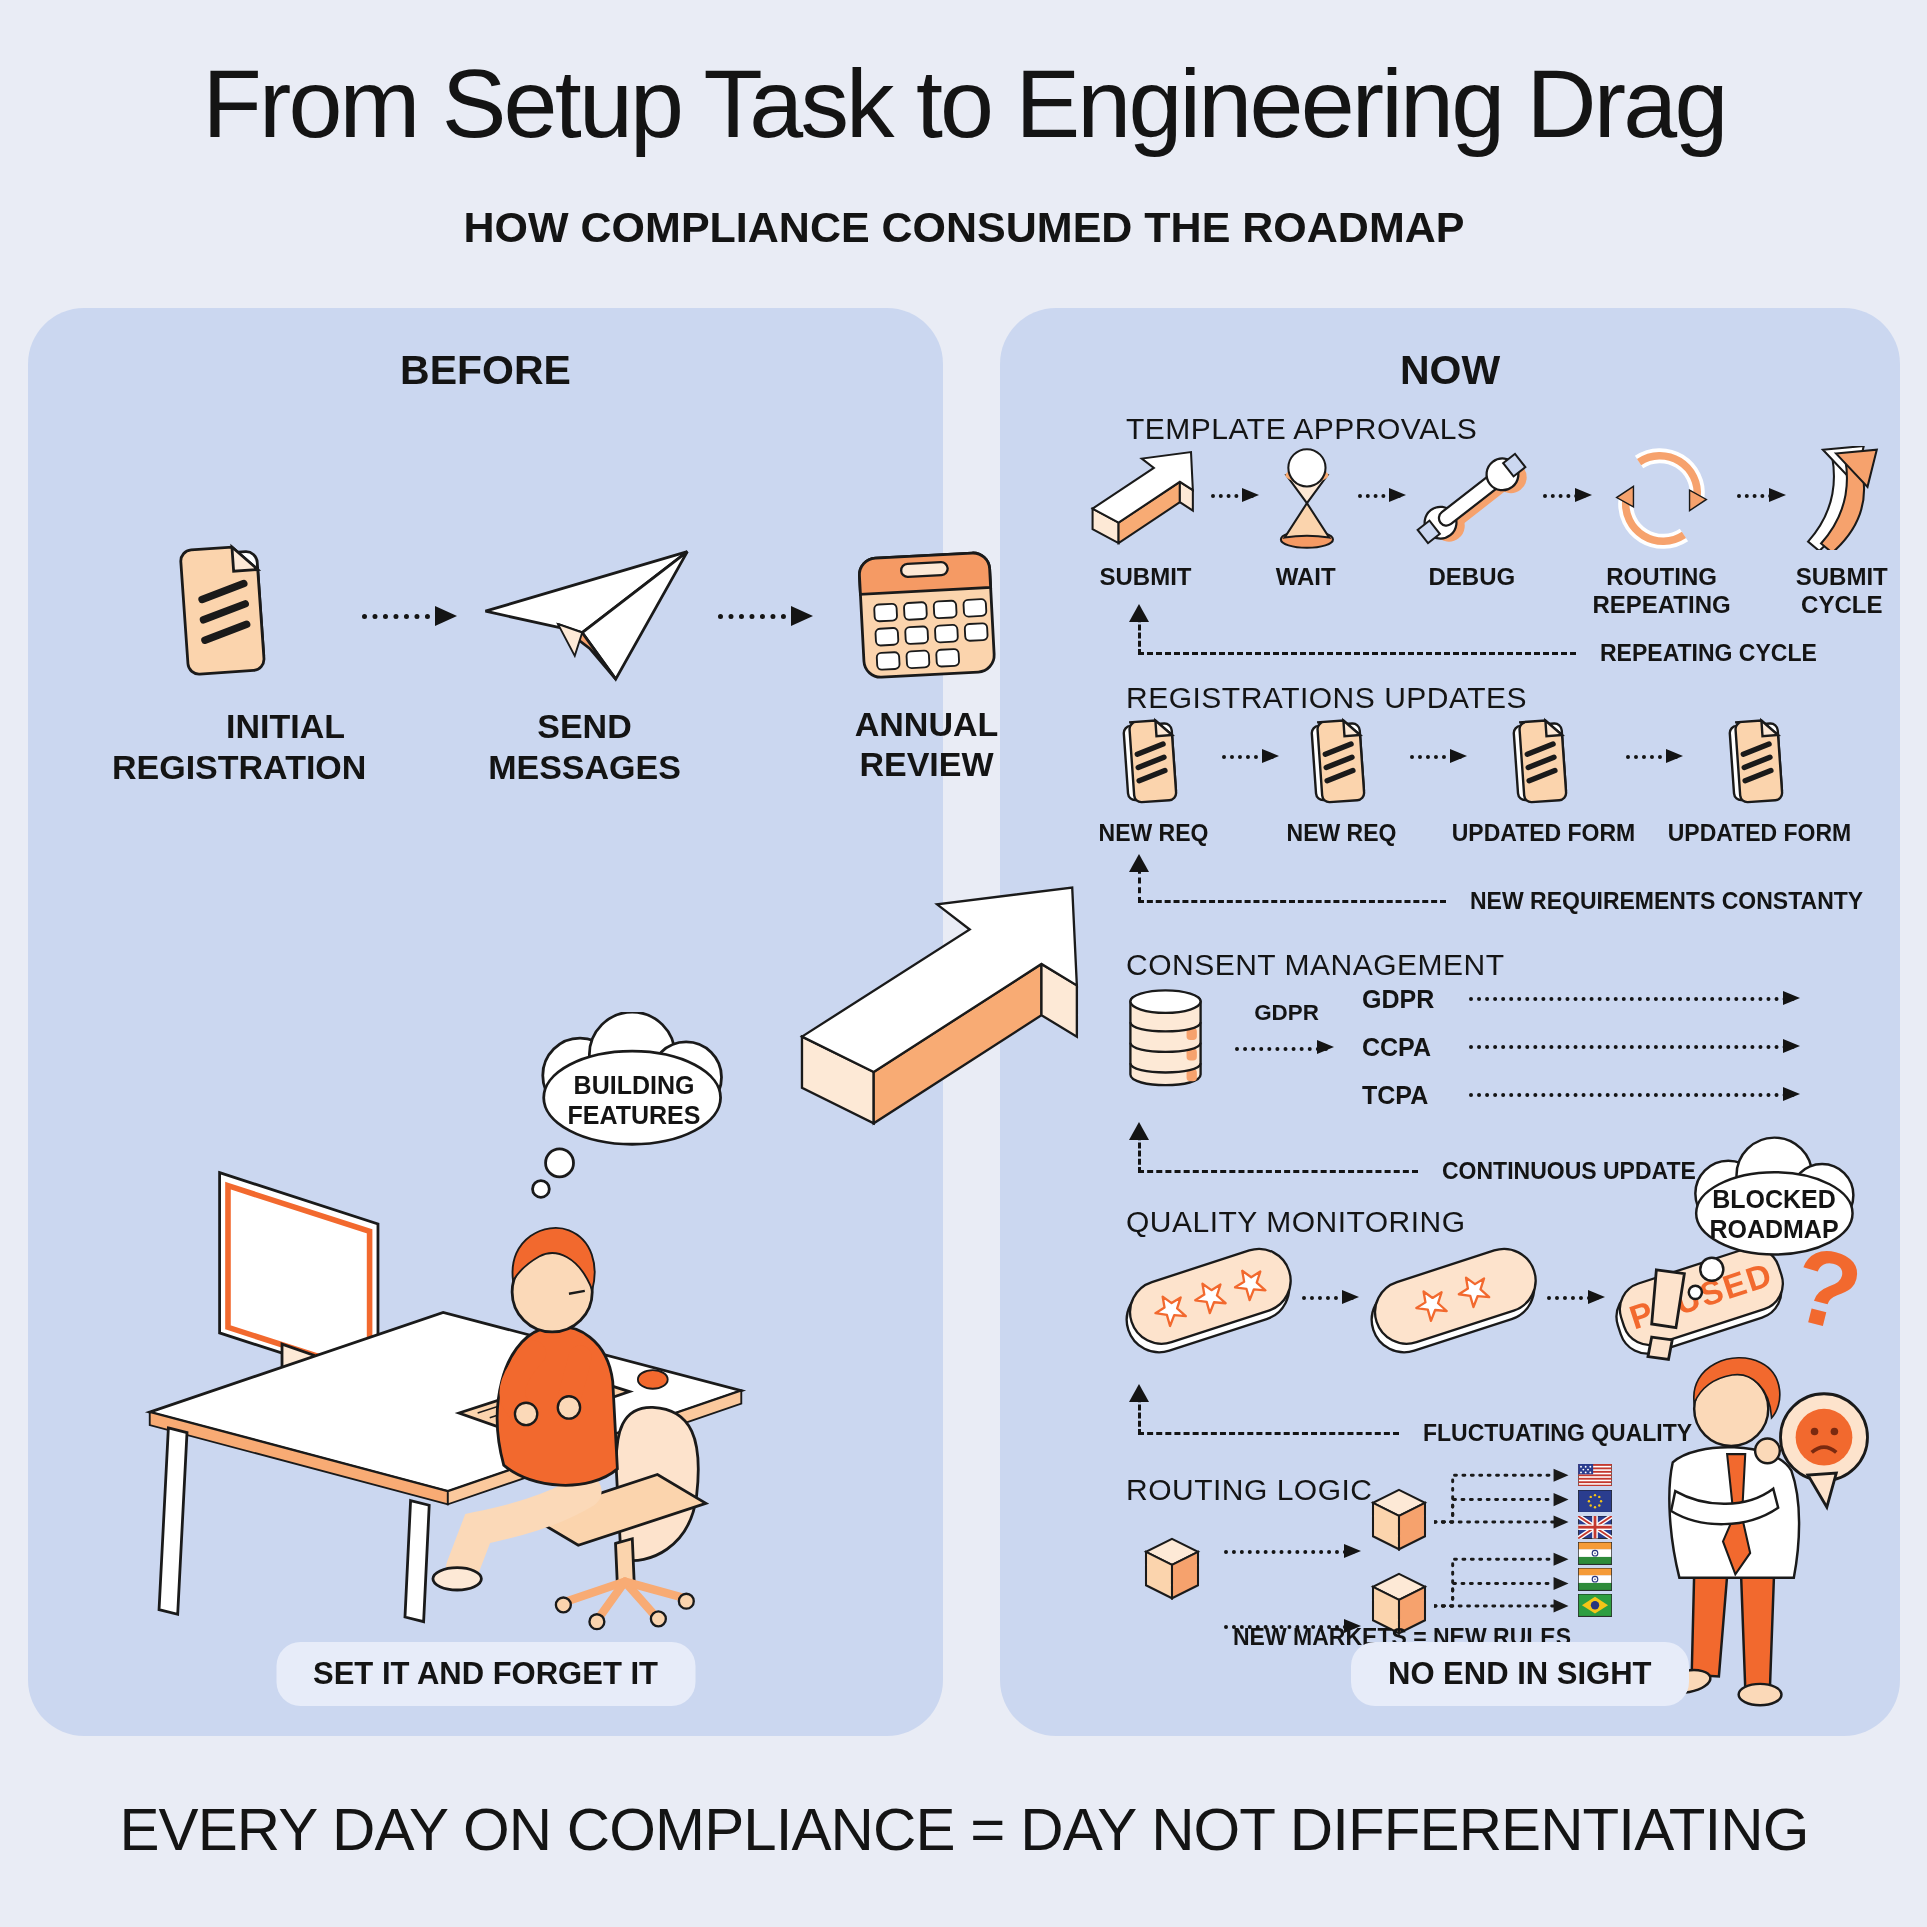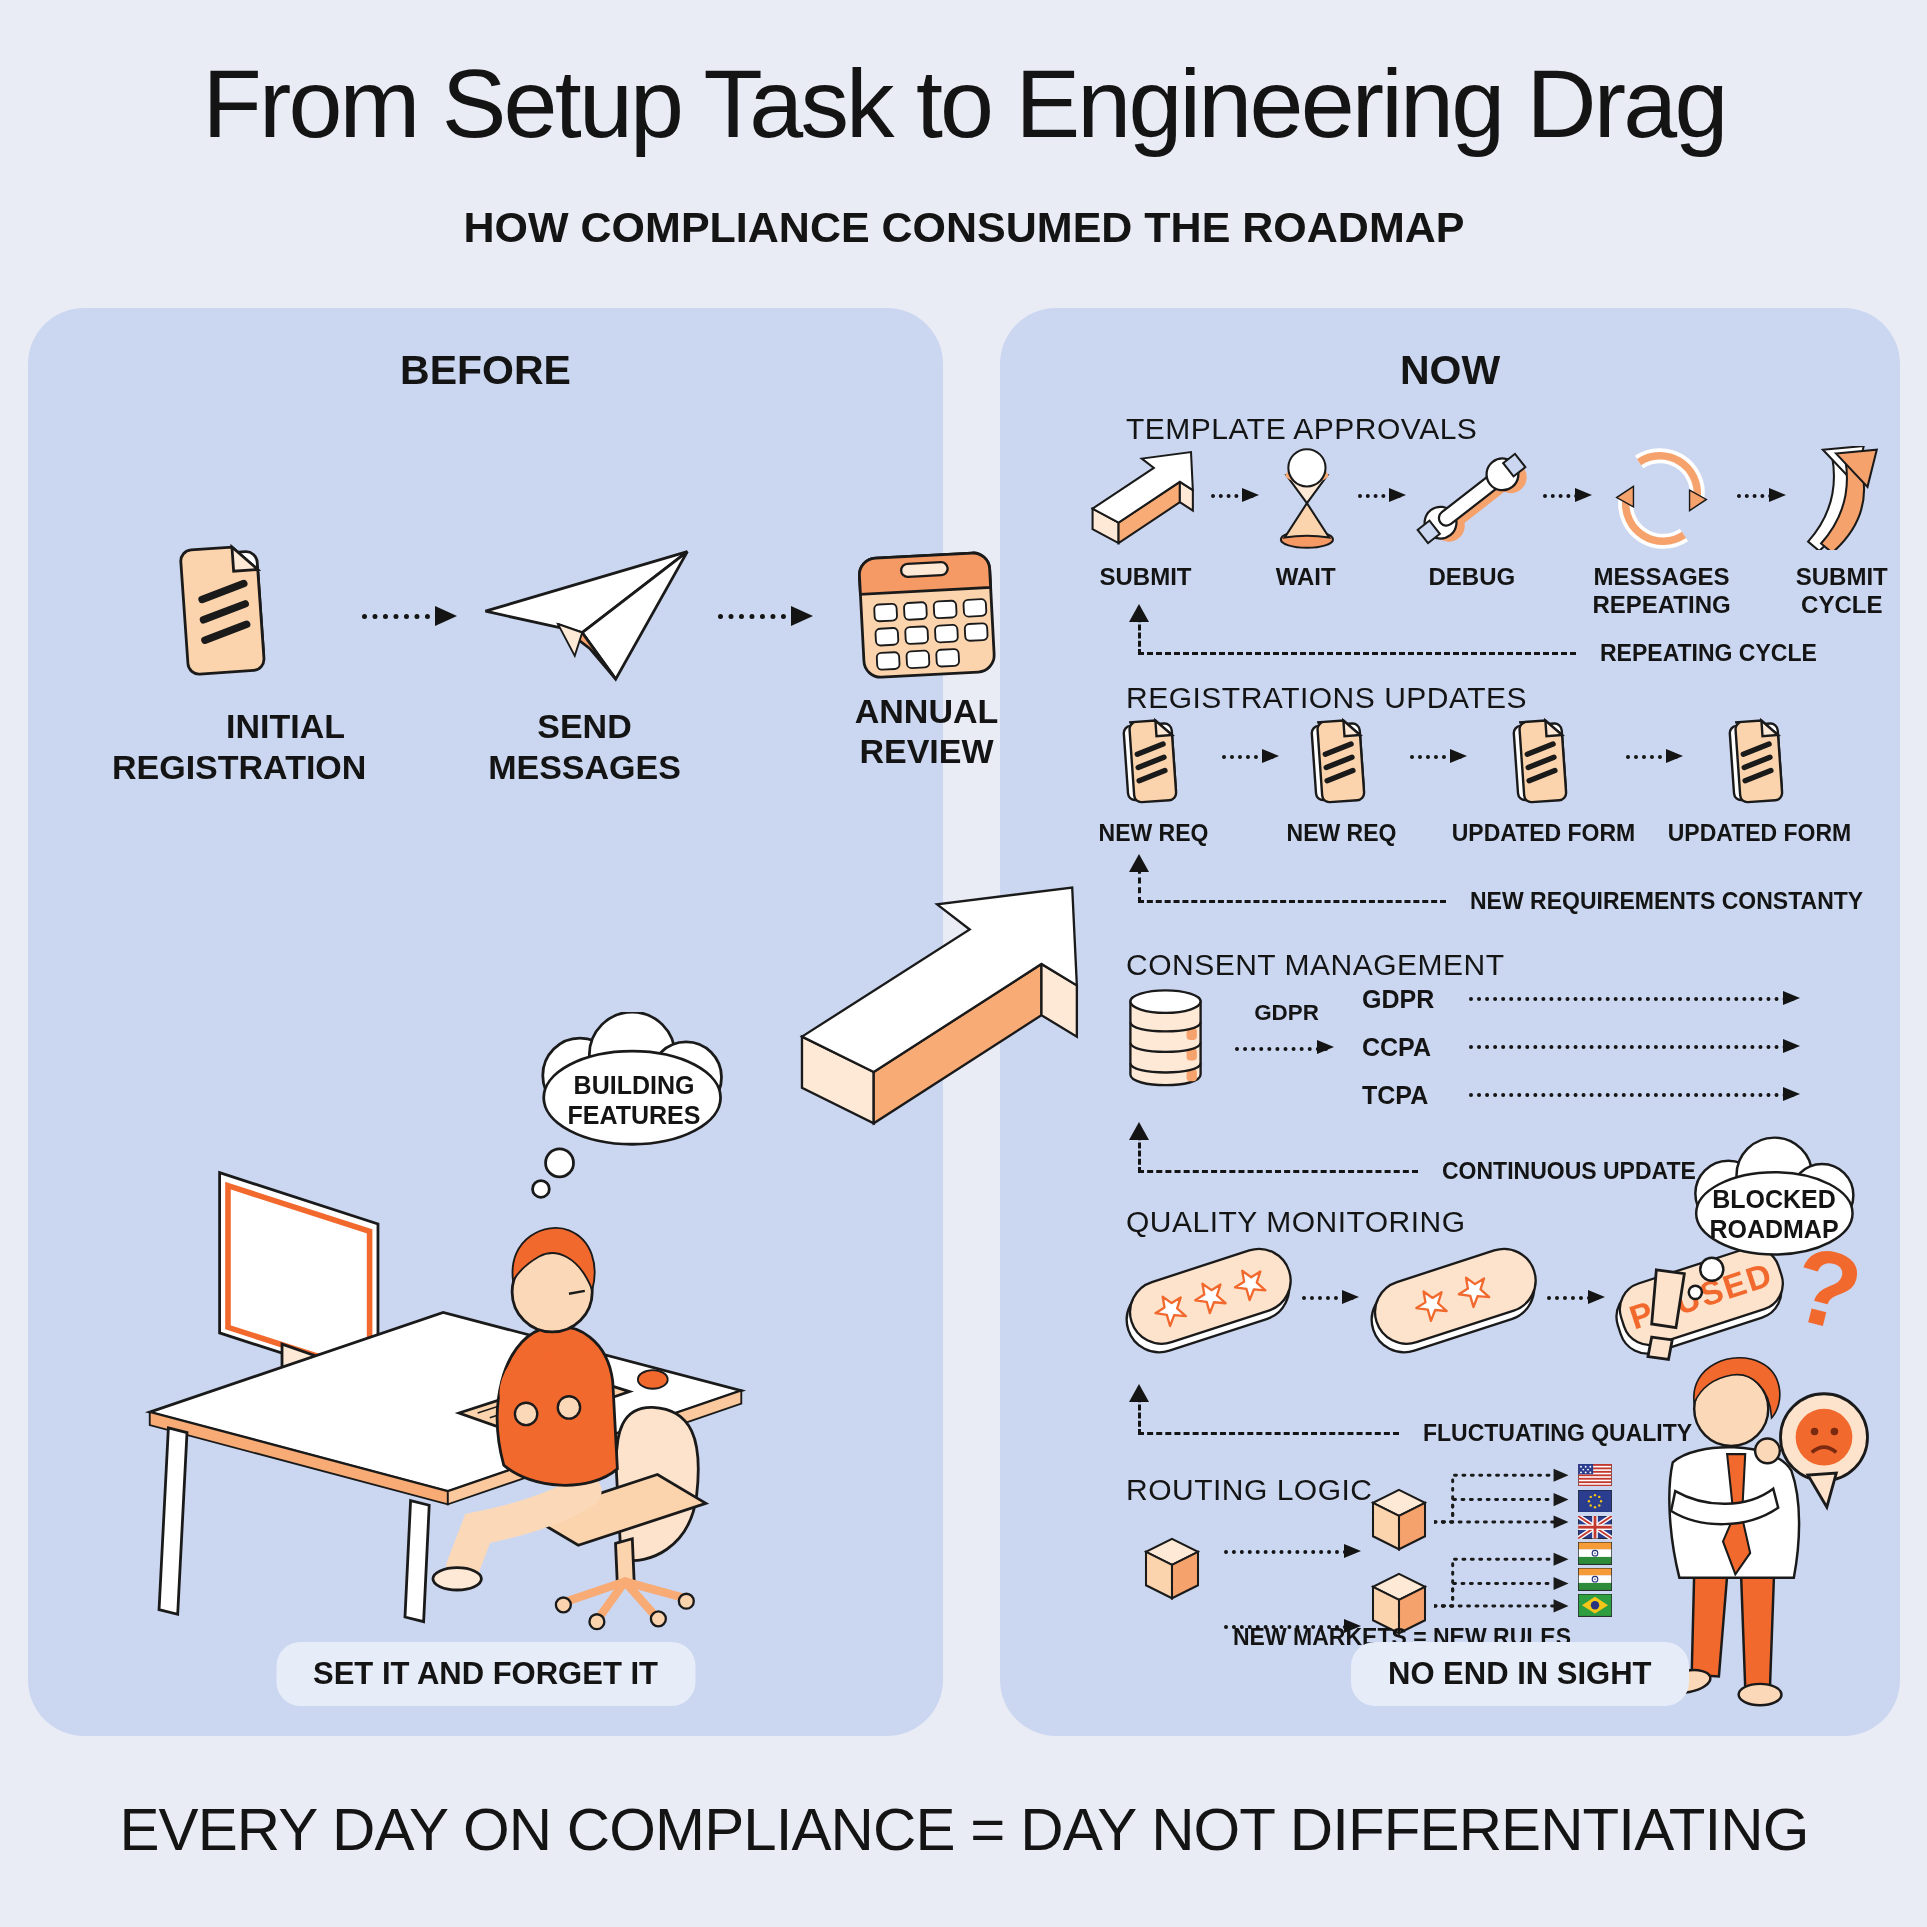--- a/index.html
+++ b/index.html
@@ -100,21 +100,21 @@
                 <rect x="56" y="98" width="24" height="18" rx="5"></rect>
                 <rect x="88" y="98" width="24" height="18" rx="5"></rect>
                 <rect x="120" y="98" width="24" height="18" rx="5"></rect>
               <rect x="24" y="124" width="24" height="18" rx="5"></rect>
                 <rect x="56" y="124" width="24" height="18" rx="5"></rect>
                 <rect x="88" y="124" width="24" height="18" rx="5"></rect>
             </g>
           </g>
         </svg>
       </span>
-      <div class="step-label" style="font-size:34px;margin-top:7px;width:186px;">ANNUAL REVIEW</div>
+      <div class="step-label" style="font-size:34px;margin-top:20px;width:186px;">ANNUAL REVIEW</div>
     </div>
   </div>
 
   <div class="abs" style="left:485px;top:704px;width:242px;height:191px;">
     <svg width="242" height="191" viewBox="0 0 260 205">
       <g fill="#fff" stroke="#1a1a1a" stroke-width="3">
         <circle cx="72" cy="68" r="40"></circle>
           <circle cx="128" cy="46" r="46"></circle>
           <circle cx="186" cy="70" r="38"></circle>
         <ellipse cx="128" cy="92" rx="95" ry="50"></ellipse>
@@ -244,21 +244,21 @@
       <span class="icon-box" style="height:104px;">
         <svg width="101" height="103" viewBox="0 0 108 110">
           <path d="M30,16 A40,40 0 0 1 92,54" fill="none" stroke="#fff" stroke-width="16"></path>
           <path d="M30,16 A40,40 0 0 1 92,54" fill="none" stroke="#f6a26d" stroke-width="8"></path>
           <polygon points="84,46 102,56 84,68" fill="#f6a26d" stroke="#1a1a1a" stroke-width="1.5"></polygon>
           <path d="M78,94 A40,40 0 0 1 16,56" fill="none" stroke="#fff" stroke-width="16"></path>
           <path d="M78,94 A40,40 0 0 1 16,56" fill="none" stroke="#f6a26d" stroke-width="8"></path>
           <polygon points="24,64 6,54 24,42" fill="#f6a26d" stroke="#1a1a1a" stroke-width="1.5"></polygon>
         </svg>
       </span>
-      <div class="step-label" style="font-size:24px;margin-top:13px;width:149px;">MESSAGES REPEATING</div>
+      <div class="step-label" style="font-size:24px;margin-top:13px;width:149px;">ROUTING REPEATING</div>
     </div>
     <div class="dotarrow sm" style="width:43px;margin:48px 5.6px 0 5.6px;"></div>
     <div class="flow-step" style="width:112px;">
       <span class="icon-box" style="height:104px;">
         <svg width="93" height="104" viewBox="0 0 100 112">
           <g>
             <path d="M20,109 C44,82 52,52 46,18 L64,30 C72,66 58,96 32,119 Z" fill="#fff" stroke="#1a1a1a" stroke-width="2.2" transform="translate(-6,-6)"></path>
             <polygon points="36,2 80,-2 70,38" fill="#fff" stroke="#1a1a1a" stroke-width="2.2" transform="translate(-6,2)"></polygon>
             <path d="M28,105 C52,78 60,48 54,14 L72,26 C80,62 66,92 40,115 Z" fill="#f6a26d" stroke="#1a1a1a" stroke-width="2.2"></path>
             <polygon points="44,8 88,4 78,44" fill="#f6a26d" stroke="#1a1a1a" stroke-width="2.2"></polygon>

